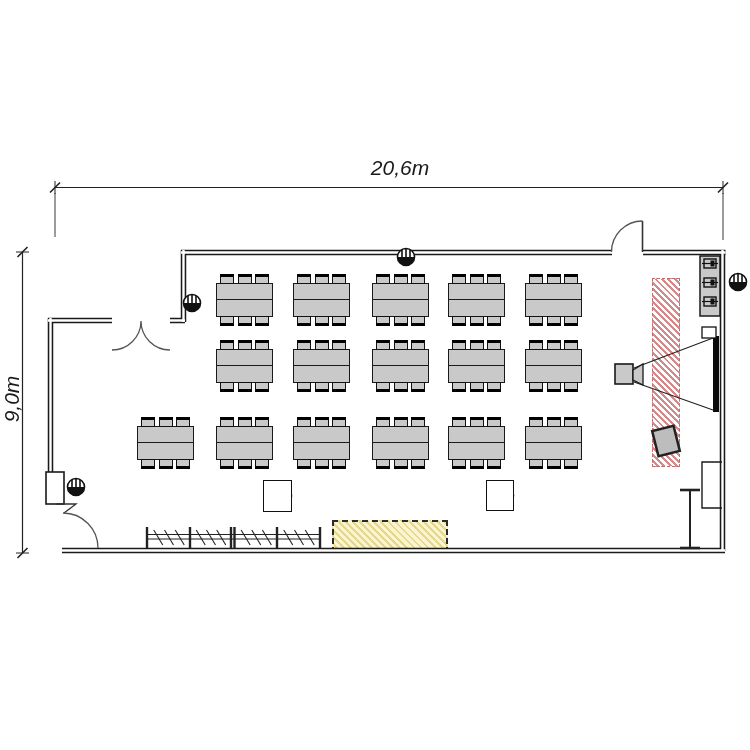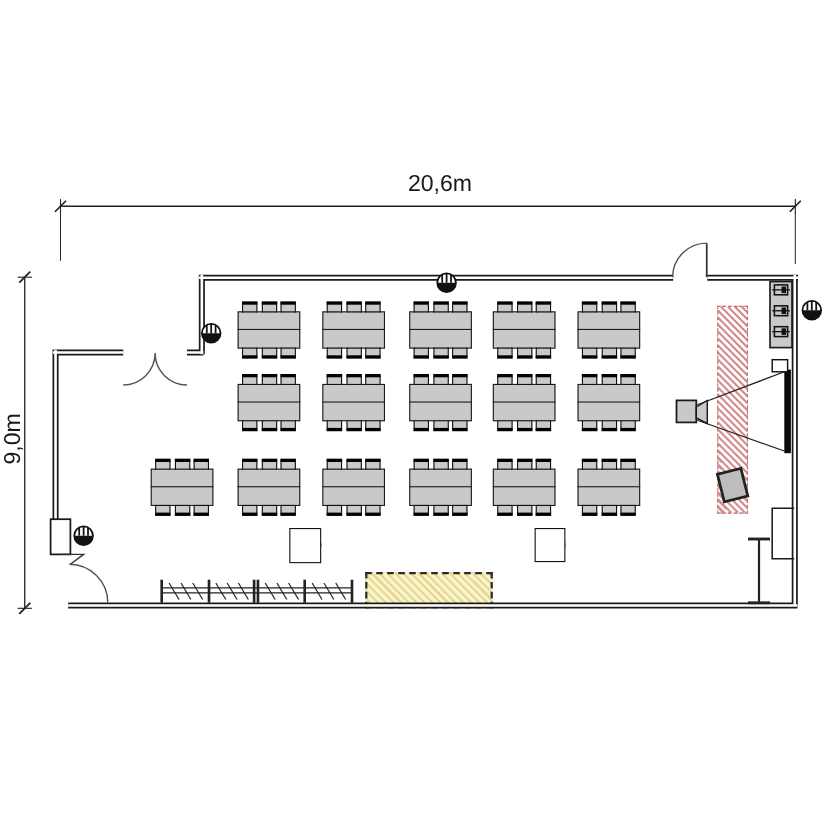--- a/index.html
+++ b/index.html
@@ -1,17 +1,17 @@
 <!DOCTYPE html>
 <html><head>
 <meta charset="utf-8">
 <style>
   html,body{margin:0;padding:0;background:#fff;}
   .canvas{position:relative;width:750px;height:750px;background:#fff;
-          font-family:"Liberation Sans",sans-serif;overflow:hidden;}
+          font-family:"Liberation Sans",sans-serif;overflow:hidden;font-style:italic;}
   .zone{position:absolute;box-sizing:border-box;}
   .zone.red-hatch{background:repeating-linear-gradient(45deg,#ffffff 0 2.5px,#d48a8a 2.5px 4.5px);
                   border:1.6px dashed #bf6f6f;}
   .zone.yellow-hatch{background:repeating-linear-gradient(45deg,#faf5d0 0 3px,#e5d78c 3px 5px);
                   border:2px dashed #2a2a2a;}
   .table{position:absolute;background:#c9c9c9;border:1.6px solid #1a1a1a;box-sizing:border-box;}
   .table::after{content:"";position:absolute;left:-1px;right:-1px;top:50%;margin-top:-1px;
                 border-top:1.6px solid #1a1a1a;}
   .chair{position:absolute;width:14px;height:10px;background:#c9c9c9;border:1.2px solid #111;
          box-sizing:border-box;}

